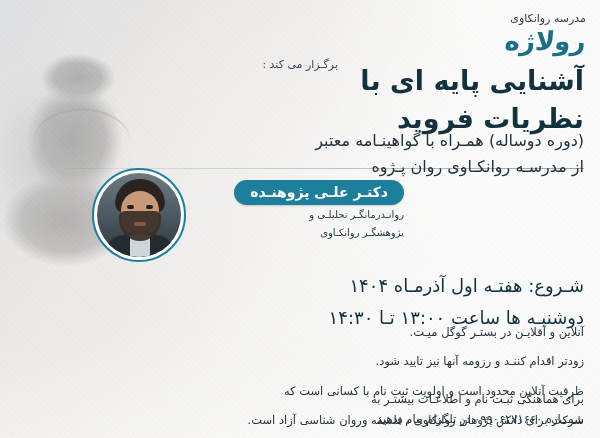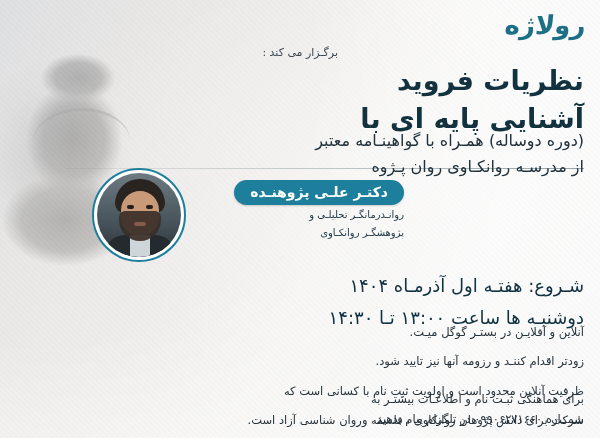--- a/index.html
+++ b/index.html
@@ -79,21 +79,21 @@
     font-weight: bold;
     color: #1d6f86;
     line-height: 1.05;
     position: relative;
     display: inline-block;
     padding-left: 4px;
     transform: skewX(-6deg);
   }
   .presented {
     position: absolute;
-    top: 46px;
+    top: 58px;
     right: 262px;
     font-size: 11px;
     color: #3a4550;
   }
 
   
   .title-wrap {
     position: absolute;
     top: 62px;
     right: 16px;
@@ -228,29 +228,30 @@
 </style>
 </head>
 <body>
 
 <div id="poster">
 
   <div class="ghost-portrait"></div>
   <div class="grain"></div>
 
   <div class="brand">
+    <div class="brand-name">مدرسه روانکاوی</div>
     <div class="brand-logo">
       <span>رولاژه</span>
     </div>
   </div>
   <div class="presented">برگـزار می کند :</div>
 
   <div class="title-wrap">
+    <div class="title-line">آشنایی پایه ای با</div>
     <div class="title-line">نظریات فروید</div>
-    <div class="title-line">آشنایی پایه ای با</div>
   </div>
 
   <div class="subtitle">
     <div>(دوره دوساله) همـراه با گواهینـامه معتبر</div>
     <div>از مدرسـه روانکـاوی روان پـژوه</div>
   </div>
 
   <div class="rule"></div>
 
   <div class="speaker-badge">دکتـر علـی پژوهنـده</div>

